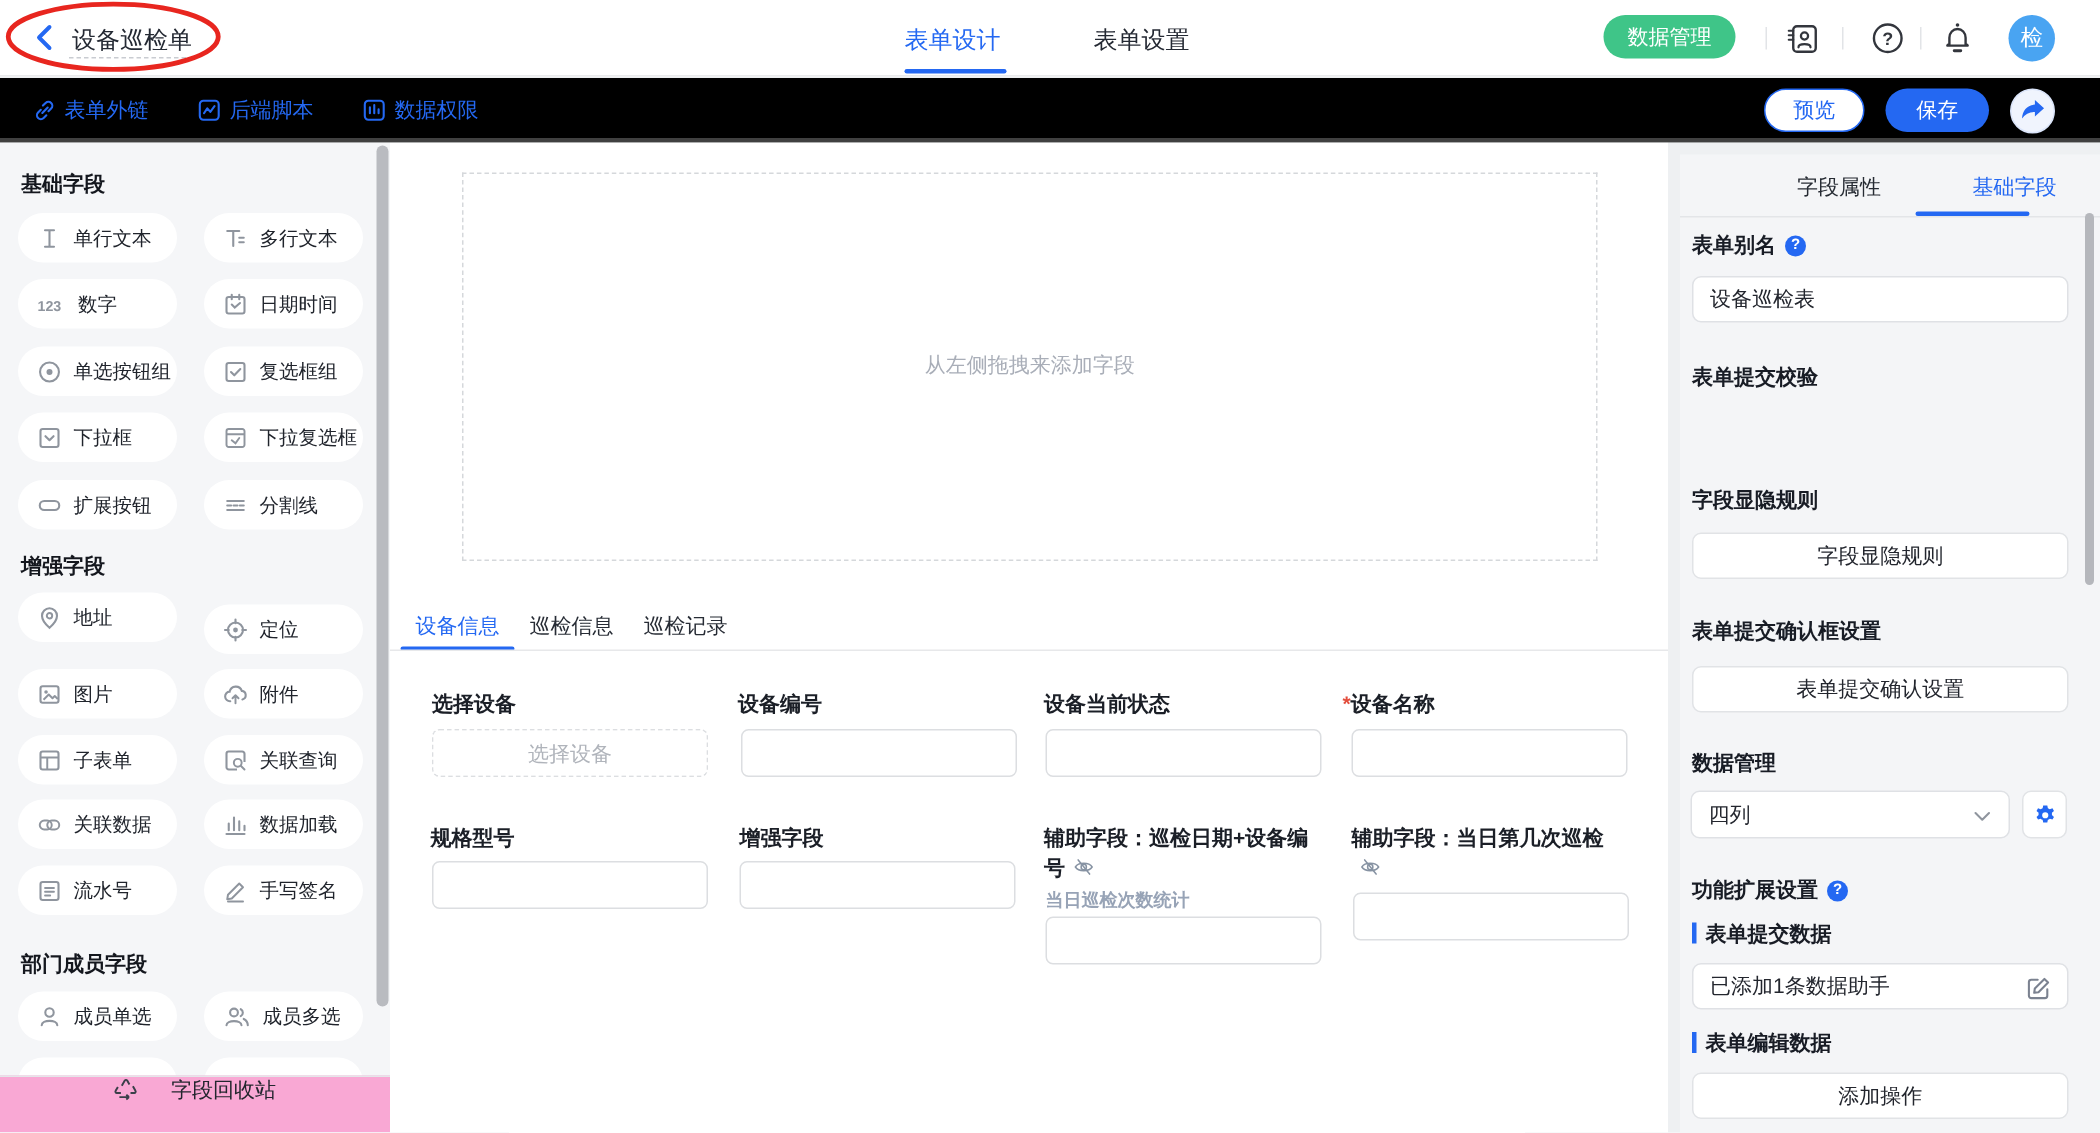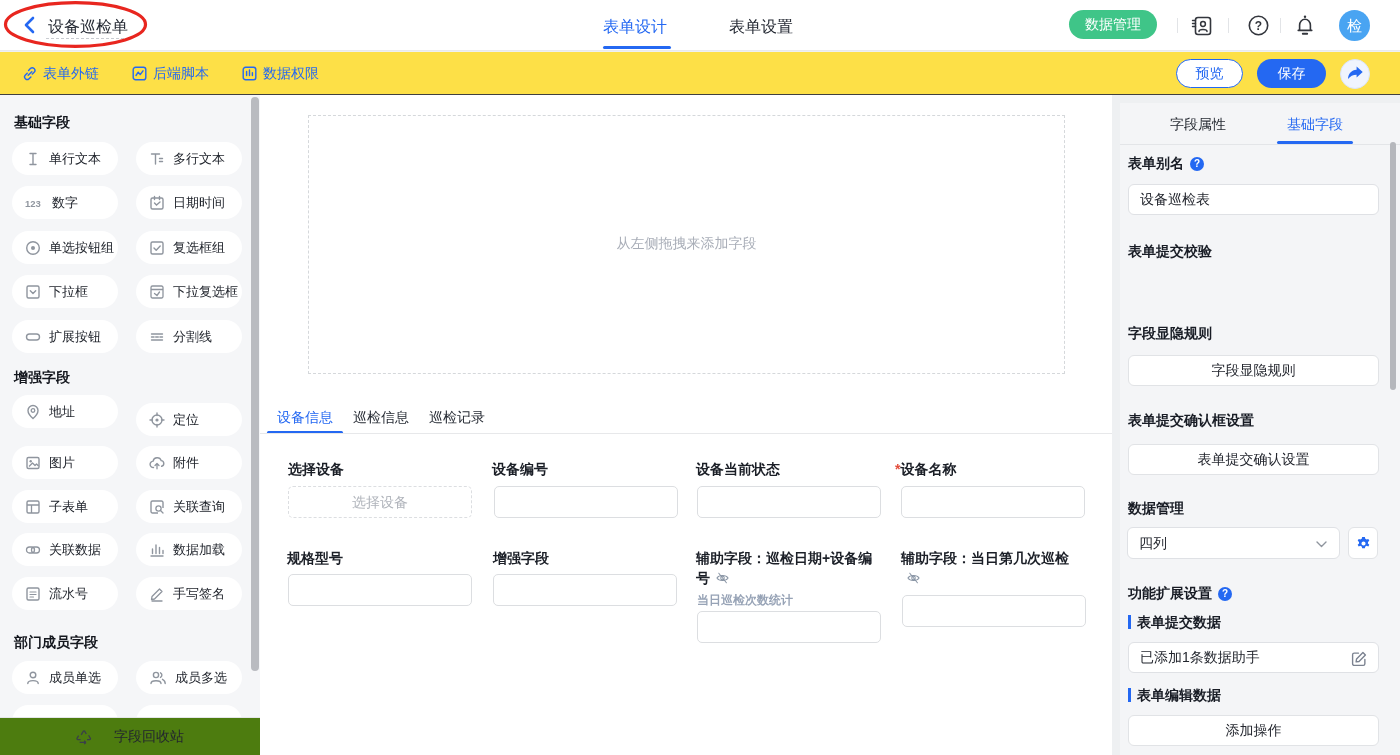--- a/index.html
+++ b/index.html
@@ -13,49 +13,49 @@
 #title-dots { position:absolute; left:46px; top:38px; width:83px; border-bottom:1px dashed #c9ccd1; }
 .htab { position:absolute; top:17px; font-size:16px; }
 #htab1 { left:603px; color:#2468f2; }
 #htab2 { left:729px; color:#242933; }
 #htab-line { position:absolute; left:603px; top:46px; width:68px; height:3px; background:#2468f2; border-radius:2px; }
 #green-btn { position:absolute; left:1069px; top:10px; width:88px; height:29px; background:#3fc588; border-radius:14.5px; color:#fff; font-size:14px; text-align:center; line-height:29px; }
 .hdiv { position:absolute; top:18px; width:1px; height:15px; background:#e2e4e7; }
 #avatar { position:absolute; left:1339px; top:10px; width:31px; height:31px; border-radius:50%; background:#49a4f2; color:#fff; font-size:15px; text-align:center; line-height:31px; }
 
 
-#toolbar { position:absolute; left:0; top:52px; width:1400px; height:43px; background:#fde047; border-bottom:1px solid #404040; }
+#toolbar { position:absolute; left:0; top:52px; width:1400px; height:43px; background:#000000; border-bottom:3px solid #404040; }
 .tlink { position:absolute; top:0; height:43px; display:flex; align-items:center; gap:6px; color:#2468f2; font-size:14px; }
 #btn-preview { position:absolute; left:1176px; top:7px; width:67px; height:29px; border:1px solid #2468f2; border-radius:15px; color:#2468f2; font-size:14px; text-align:center; line-height:27px; background:#fff; }
 #btn-save { position:absolute; left:1257px; top:7px; width:69px; height:29px; background:#2468f2; border-radius:15px; color:#fff; font-size:14px; text-align:center; line-height:29px; }
 #btn-share { position:absolute; left:1340px; top:7px; width:30px; height:30px; background:#f0f4fd; border:1px solid #dbe5fa; border-radius:50%; }
 
 
 #sidebar { position:absolute; left:0; top:95px; width:260px; height:660px; background:#f5f6f8; overflow:hidden;padding-left:10px; }
 .sec { position:absolute; left:14px; font-size:14px; font-weight:bold; color:#14171e; }
 .pill { position:absolute; width:106px; height:33px; background:#fff; border-radius:17px; display:flex; align-items:center; padding-left:13px; gap:8px; font-size:13px; color:#20242c; }
 .pill svg { flex:none; }
 #sb-scroll { position:absolute; left:251px; top:2px; width:8px; height:574px; background:#b9bbc0; border-radius:4px; }
-#sb-footer { position:absolute; left:0; top:622px; width:260px; height:38px; background:#4d7c0f; border-top:1px solid #e4e6e9; display:flex; align-items:center; justify-content:center; gap:22px; font-size:14px; color:#23262e; }
+#sb-footer { position:absolute; left:0; top:622px; width:260px; height:38px; background:#f9a8d4; border-top:1px solid #e4e6e9; display:flex; align-items:flex-start; justify-content:center; gap:22px; font-size:14px; color:#23262e; }
 
 
 #canvas { position:absolute; left:260px; top:95px; width:852px; height:660px; background:#fff; }
 #dashbox { position:absolute; left:48px; top:20px; width:757px; height:259px; border:1px dashed #d5d8db; }
 #dashbox span { position:absolute; left:0; right:0; top:119px; text-align:center; font-size:14px; color:#a9aeb8; }
 .ctab { position:absolute; top:314px; font-size:14px; color:#272c35; }
 #ctab-line { position:absolute; left:7px; top:336px; width:76px; height:3px; background:#2468f2; border-radius:2px; }
 #ctab-border { position:absolute; left:0; top:338px; width:852px; height:1px; background:#e7e8ea; }
 .flabel { position:absolute; font-size:14px; font-weight:bold; color:#1b1f27; width:190px; line-height:20px; }
 .finput { position:absolute; width:184px; height:32px; border:1px solid #dcdee1; border-radius:5px; background:#fff; }
 .req { color:#e34d3c; }
 
 
 #rwrap { position:absolute; left:1112px; top:95px; width:288px; height:660px; background:#eef0f2; }
 #rpanel { position:absolute; left:8px; top:8px; width:280px; height:652px; background:#f4f5f7; }
-.rtab { position:absolute; top:13px; font-size:14px; }
+.rtab { position:absolute; top:13px; font-size:14px;margin-left:28px; }
 #rtab-line { position:absolute; left:157px; top:38px; width:76px; height:3px; background:#2468f2; border-radius:2px; }
 #rtab-border { position:absolute; left:0; top:41px; width:280px; height:1px; background:#e3e5e8; }
 .rlabel { position:absolute; left:8px; font-size:14px; font-weight:bold; color:#181c25; display:flex; align-items:center; gap:6px; }
 .rbtn { position:absolute; left:8px; width:251px; height:31px; border:1px solid #e1e3e6; border-radius:6px; background:#fff; font-size:14px; color:#23262e; text-align:center; line-height:29px; }
 .rinput { position:absolute; left:8px; width:251px; height:31px; border:1px solid #dfe1e5; border-radius:6px; background:#fff; font-size:14px; color:#23262e; line-height:29px; padding-left:11px; }
 .bartitle { position:absolute; left:8px; font-size:14px; font-weight:bold; color:#181c25; padding-left:9px; }
 .bartitle:before { content:""; position:absolute; left:0; top:1px; width:3px; height:14px; background:#2468f2; }
 .qmark { display:inline-block; width:14px; height:14px; border-radius:50%; background:#2468f2; color:#fff; font-size:10px; font-weight:bold; text-align:center; line-height:14px; }
 #pg-scroll { position:absolute; left:1390px; top:142px; width:6px; height:248px; background:#b5b7bc; border-radius:3px; }
 </style>

